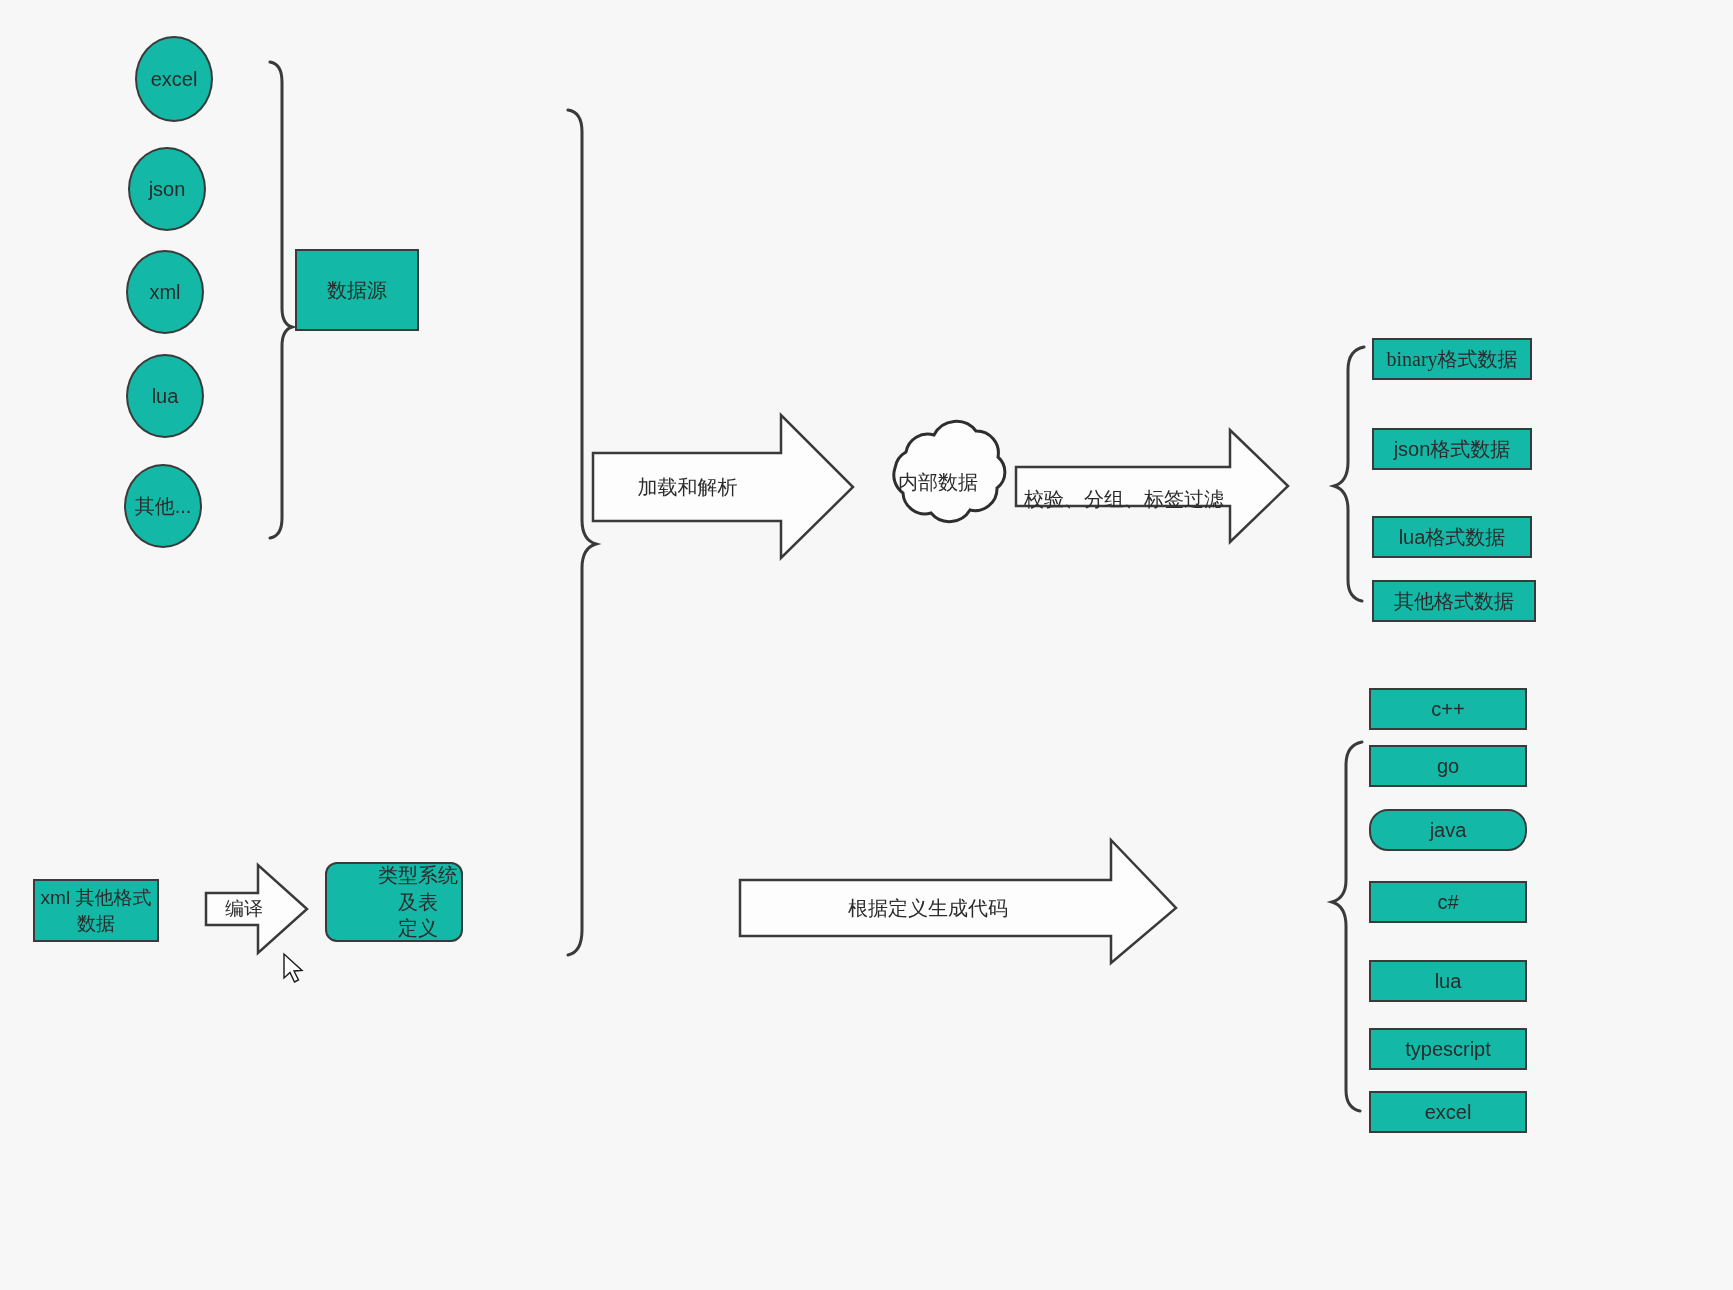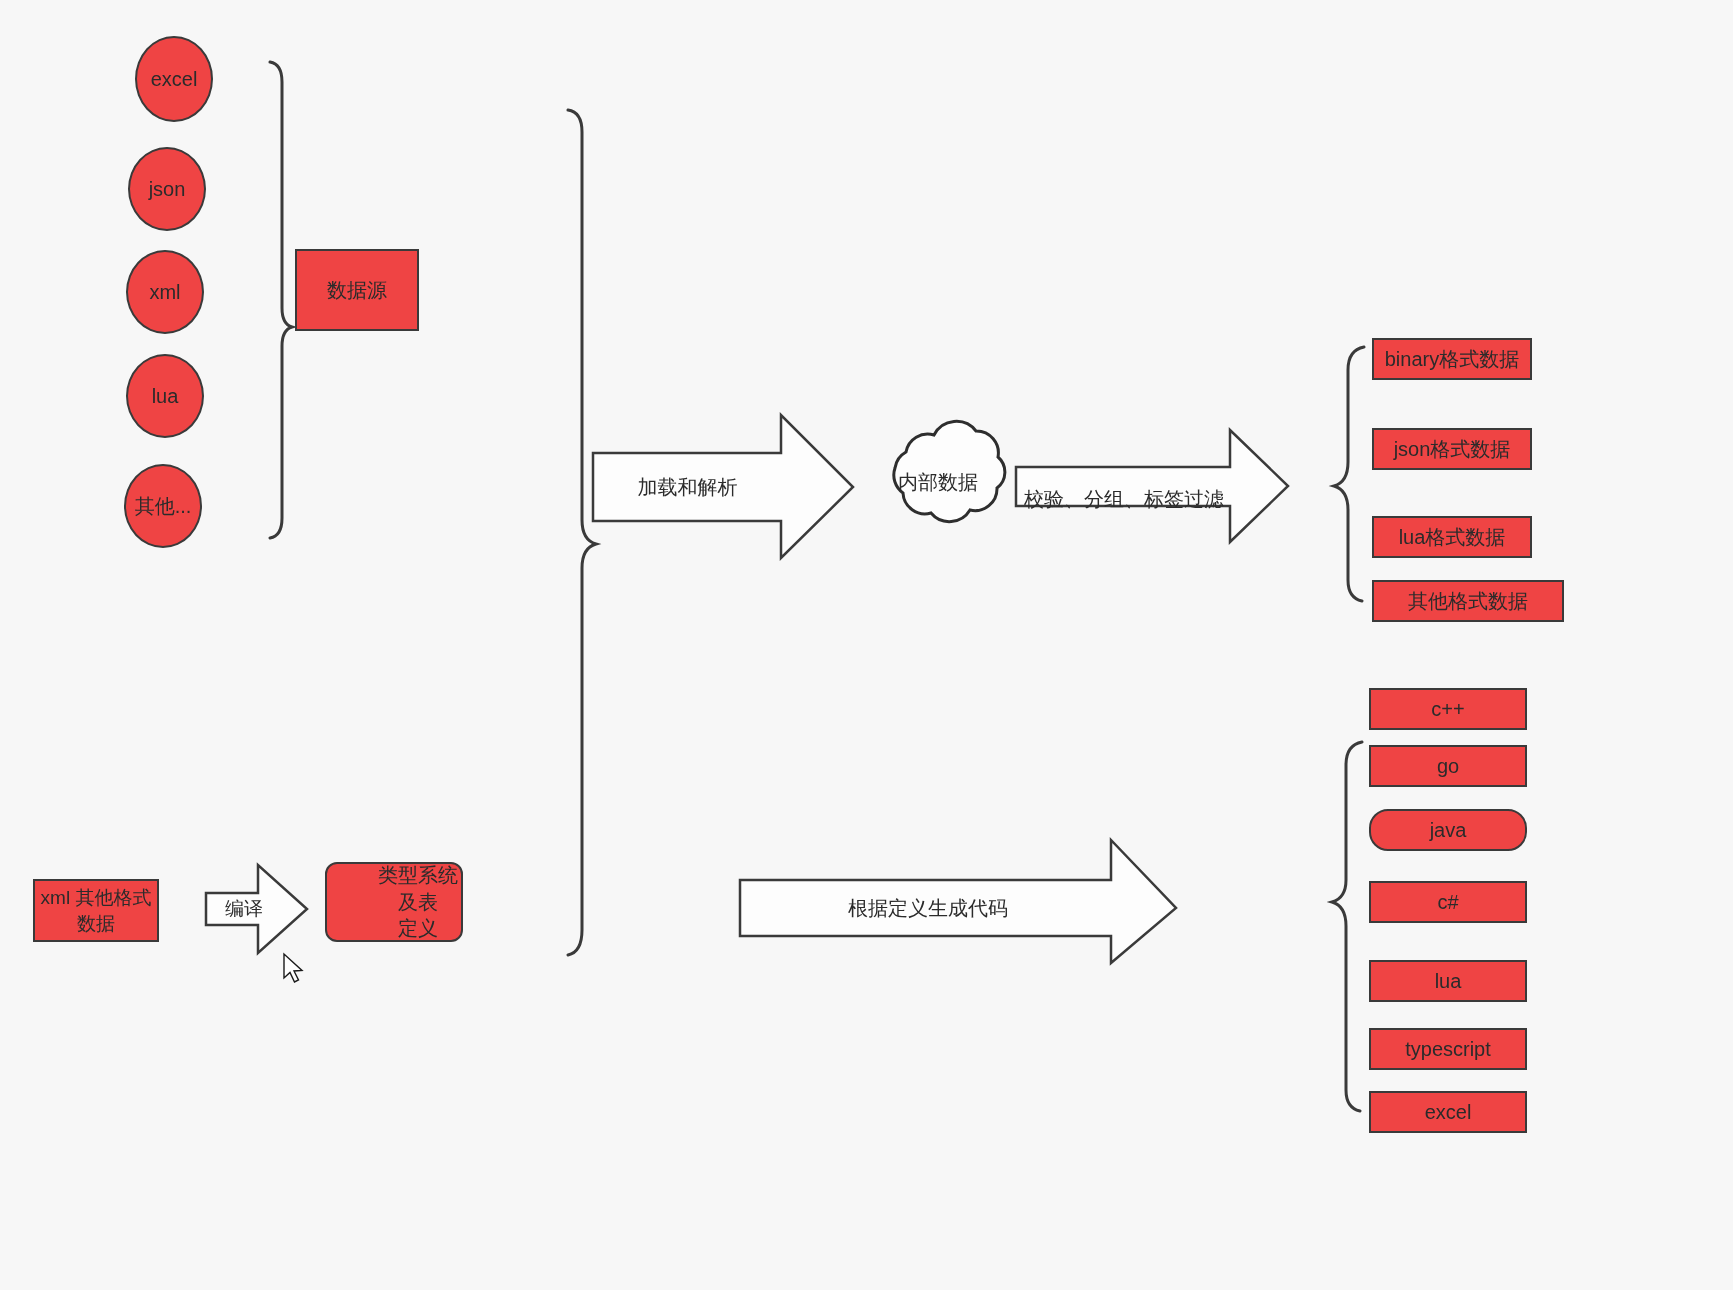--- a/index.html
+++ b/index.html
@@ -8,21 +8,21 @@
     background:#f7f7f7;
     font-family:"Liberation Sans","DejaVu Sans",sans-serif;
     color:#262626;
     position:relative;
     overflow:hidden;
   }
   #canvas{position:absolute;left:0;top:0;width:1733px;height:1290px;}
   .node{
     position:absolute;
     box-sizing:border-box;
-    background:#ef4444;
+    background:#14b8a6;
     border:2.5px solid #3a3a3a;
     display:flex;align-items:center;justify-content:center;
     text-align:center;
     line-height:1.32;
     font-size:20px;
     color:#2b2b2b;
     white-space:pre-line;
   }
   .ellipse{border-radius:50%;}
   .rounded{border-radius:12px;padding-left:48px;}
@@ -94,27 +94,27 @@
 定义</div>
 
   <div class="arrow-label" style="left:600px;top:472px;width:175px;height:30px;">加载和解析</div>
 
   <div class="arrow-label" style="left:890px;top:467px;width:96px;height:30px;">内部数据</div>
 
   <div class="arrow-label" style="left:1022px;top:484px;width:204px;height:30px;">校验、分组、标签过滤</div>
 
   <div class="arrow-label" style="left:752px;top:893px;width:352px;height:30px;">根据定义生成代码</div>
 
-  <div class="node" style="left:1372px;top:338px;width:160px;height:42px;">binary格式数据</div>
+  <div class="node" style="left:1372px;top:338px;width:160px;height:42px;font-family:Liberation Serif, serif;">binary格式数据</div>
 
   <div class="node" style="left:1372px;top:428px;width:160px;height:42px;">json格式数据</div>
 
   <div class="node" style="left:1372px;top:516px;width:160px;height:42px;">lua格式数据</div>
 
-  <div class="node" style="left:1372px;top:580px;width:192px;height:42px;">其他格式数据</div>
+  <div class="node" style="left:1372px;top:580px;width:164px;height:42px;">其他格式数据</div>
 
   <div class="node" style="left:1369px;top:688px;width:158px;height:42px;">c++</div>
 
   <div class="node" style="left:1369px;top:745px;width:158px;height:42px;">go</div>
 
   <div class="node" style="left:1369px;top:809px;width:158px;height:42px;border-radius:19px;">java</div>
 
   <div class="node" style="left:1369px;top:881px;width:158px;height:42px;">c#</div>
 
   <div class="node" style="left:1369px;top:960px;width:158px;height:42px;">lua</div>

